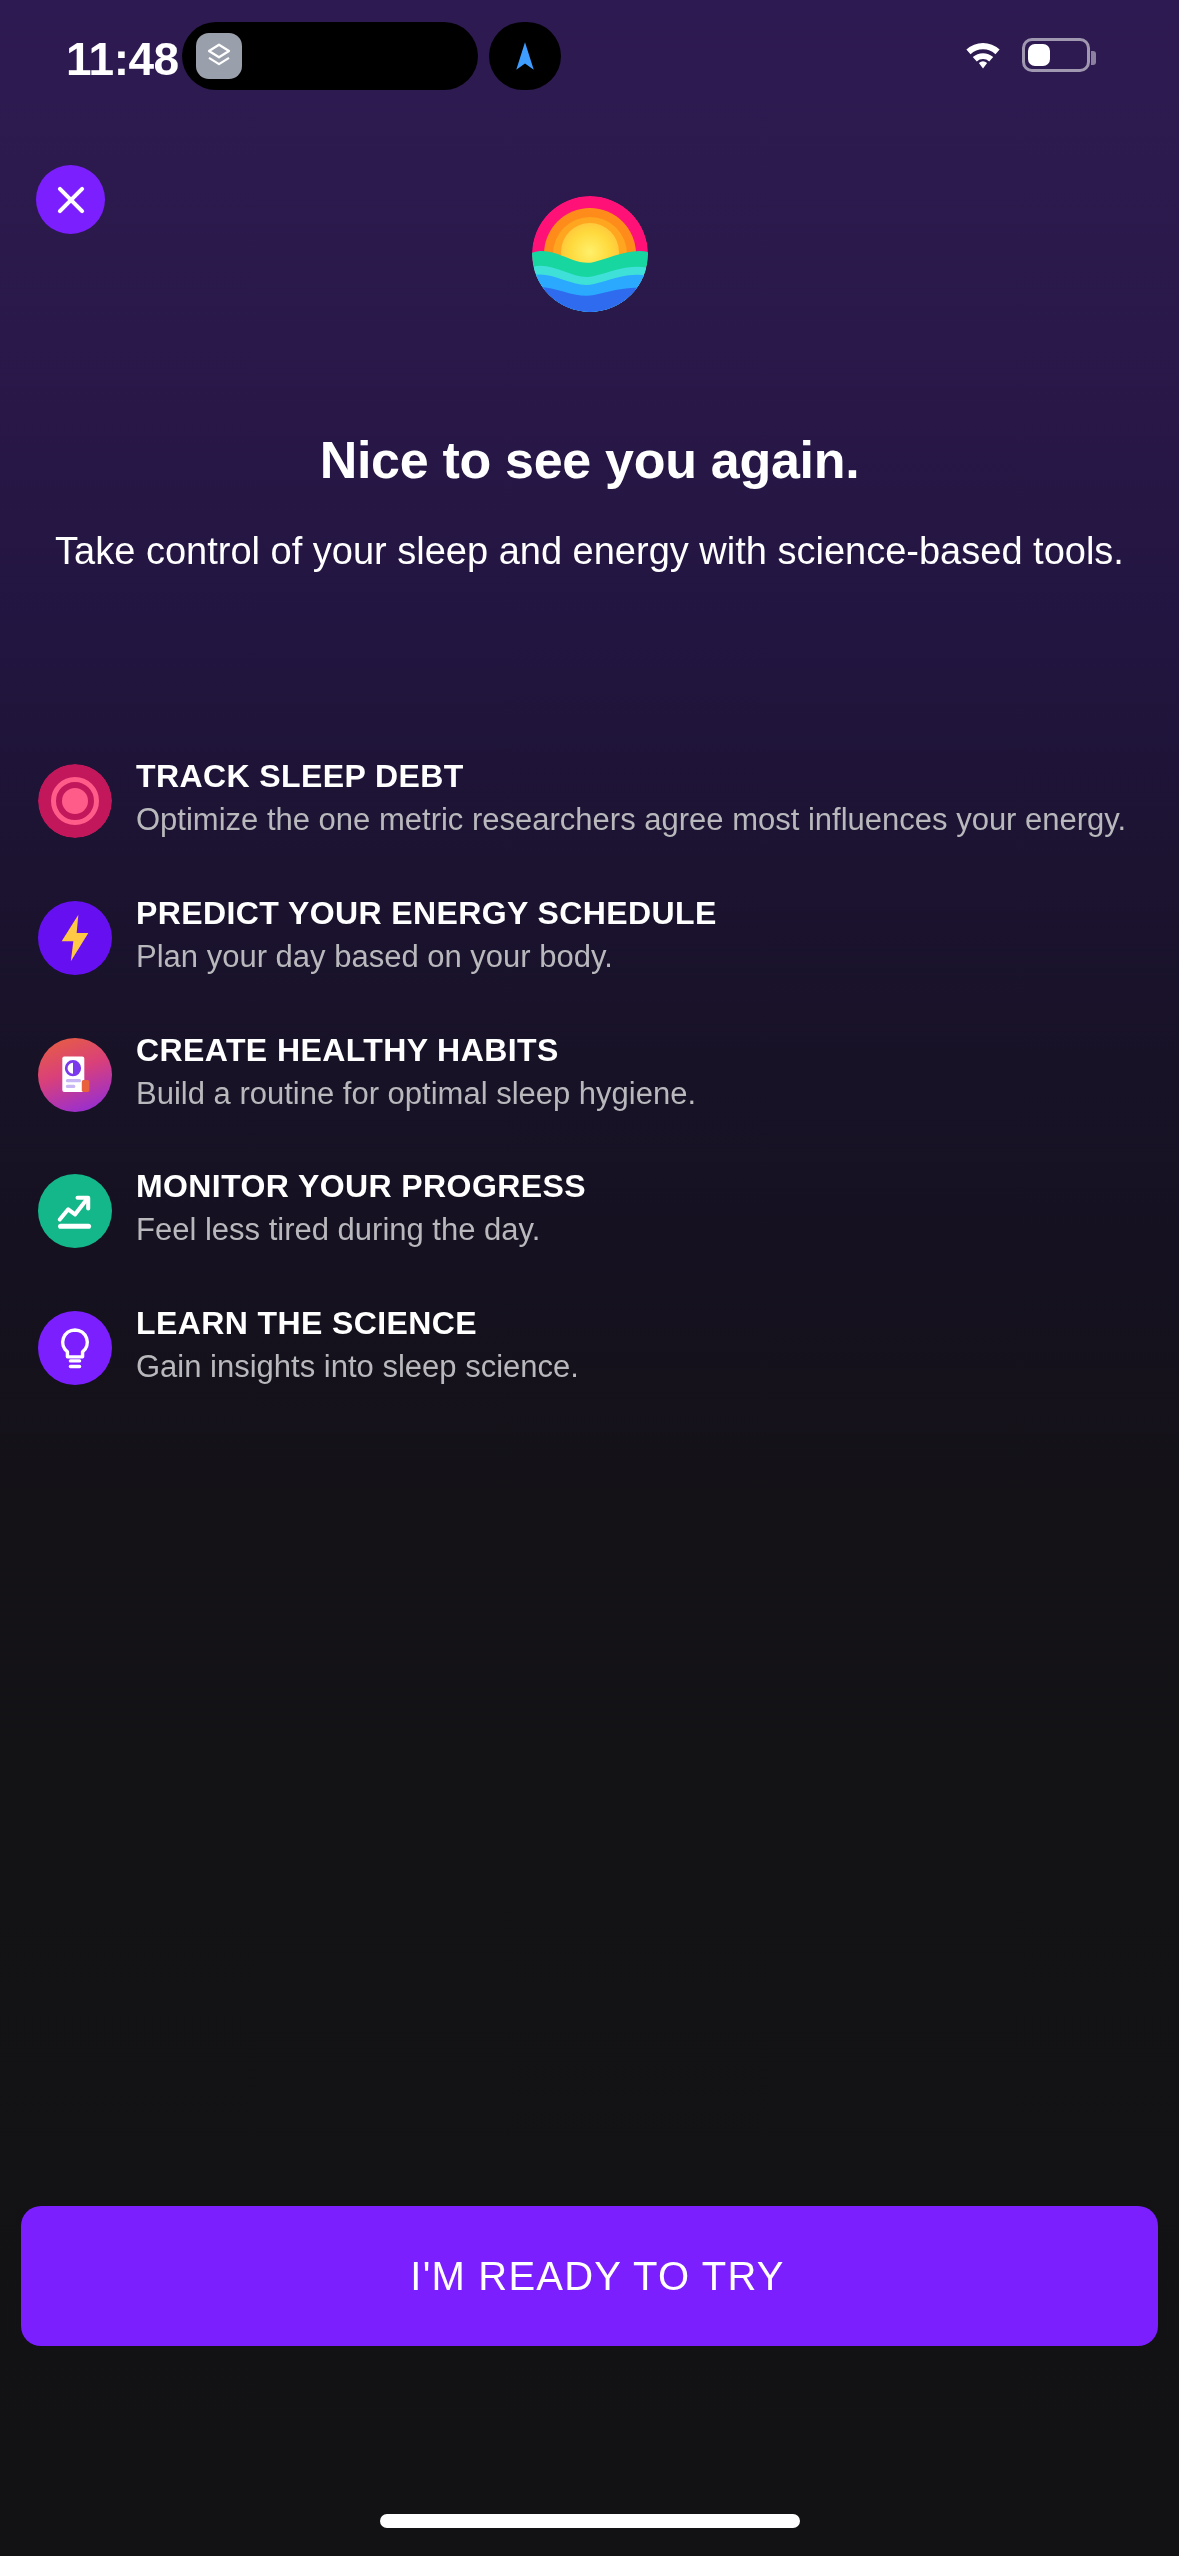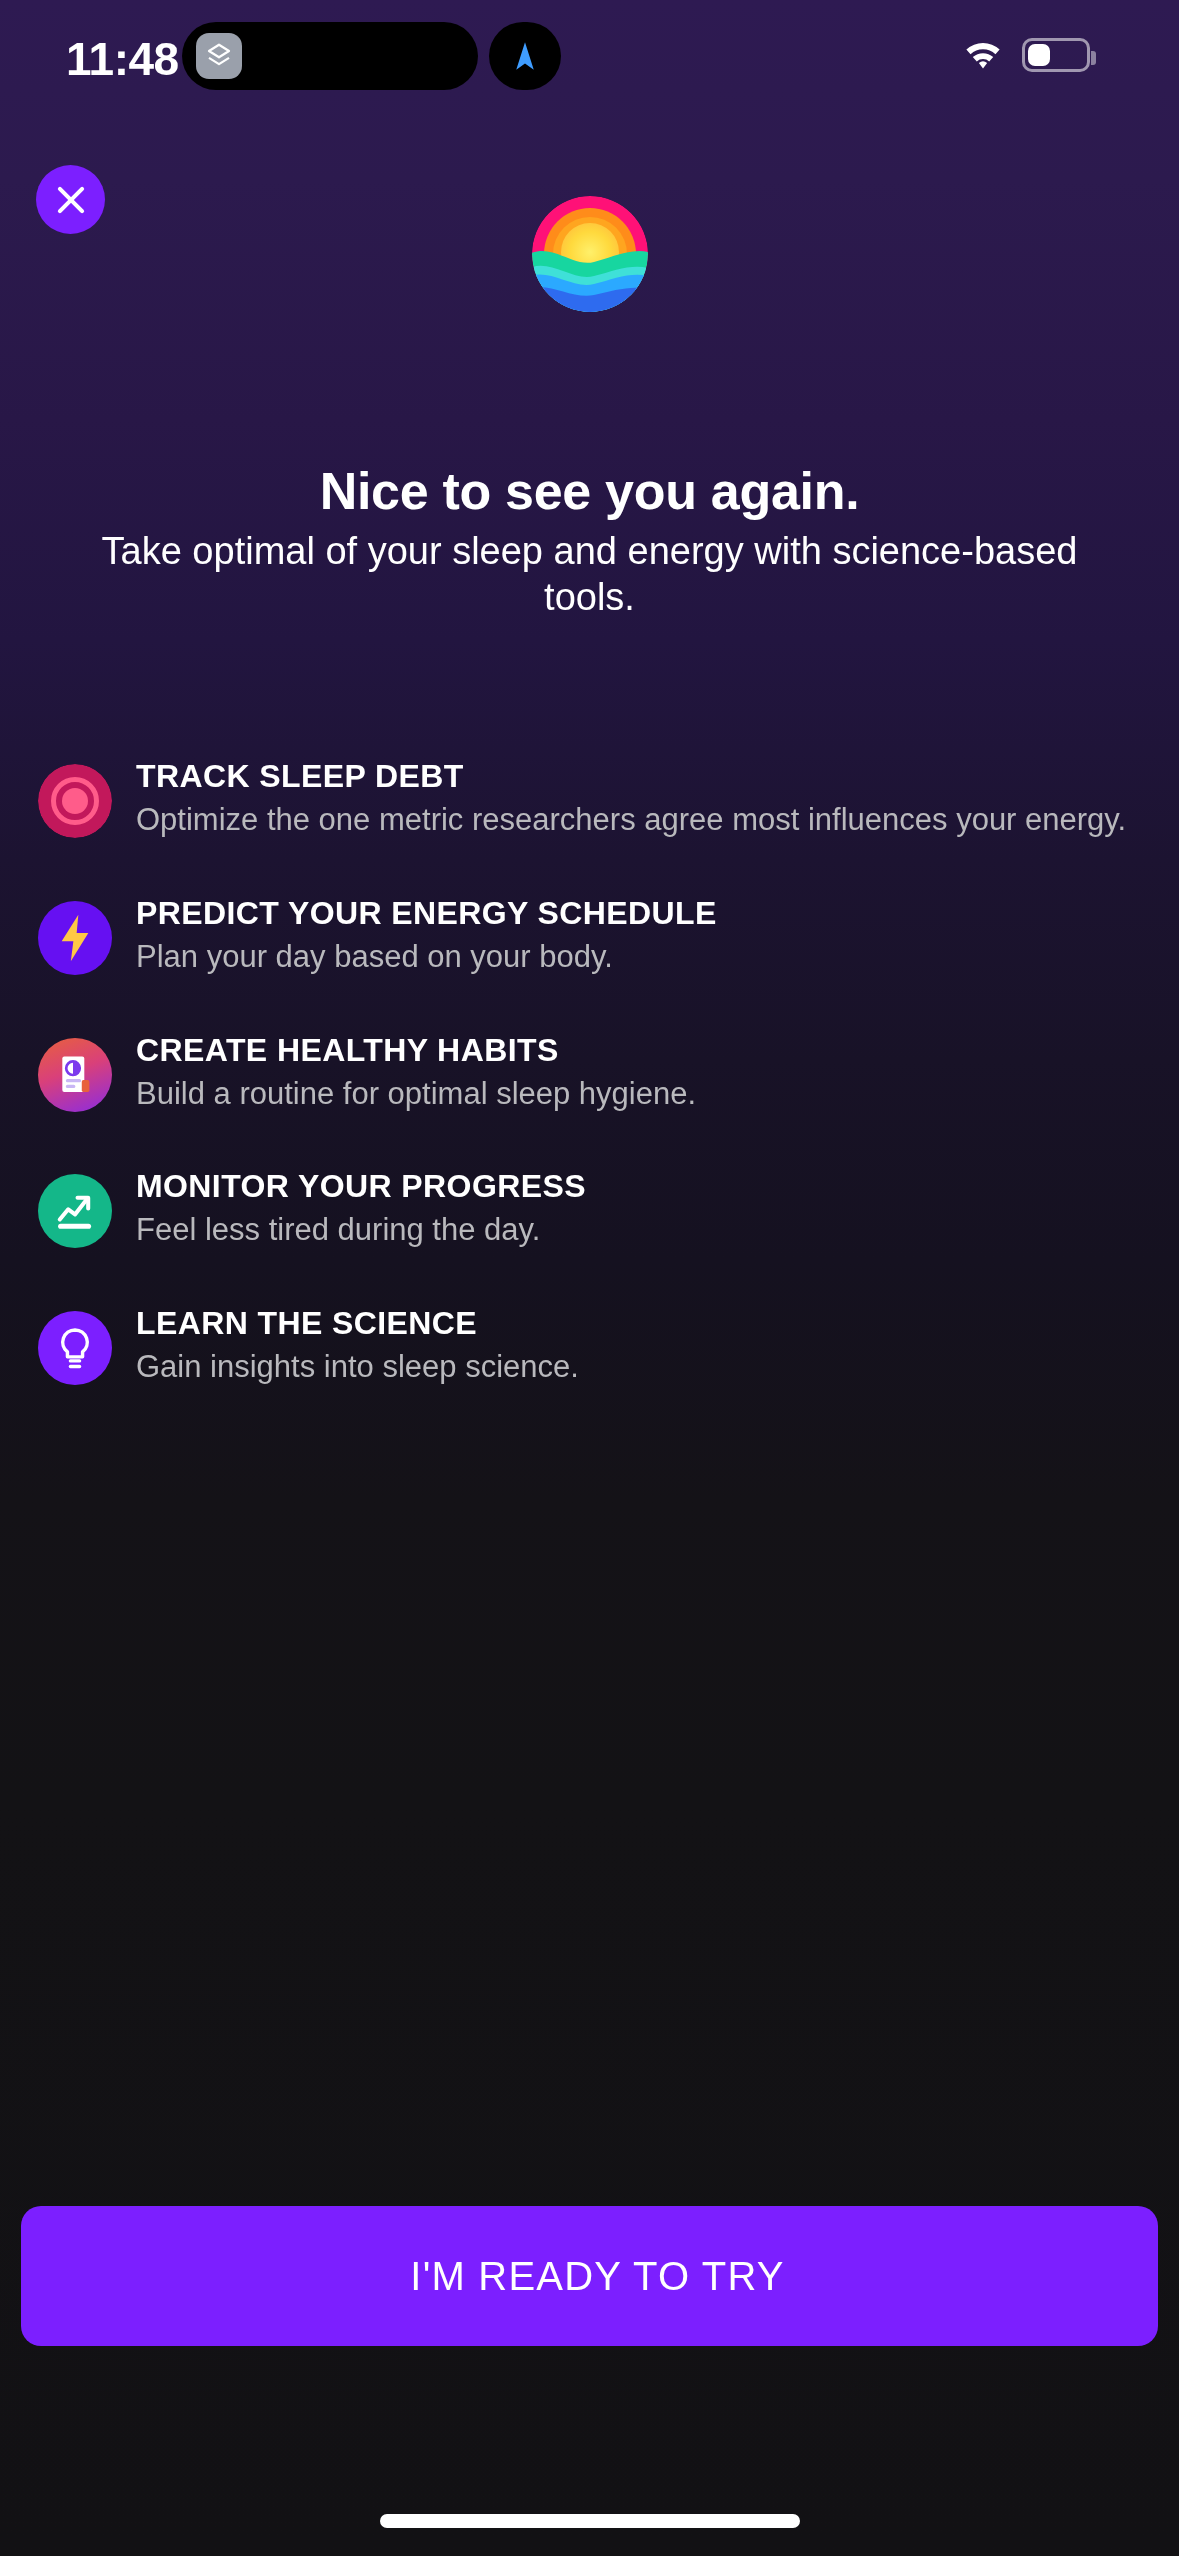--- a/index.html
+++ b/index.html
@@ -87,21 +87,21 @@
     position:absolute; left:0; right:0; top:196px;
     display:flex; justify-content:center;
   }
   #logo {
     width:116px; height:116px; border-radius:50%;
     overflow:hidden; position:relative;
   }
 
   
   #headline {
-    position:absolute; left:0; right:0; top:461px;
+    position:absolute; left:0; right:0; top:430px;
     text-align:center;
     font-size:52px; font-weight:700; color:#ffffff;
     letter-spacing:-0.3px;
   }
   #subtitle {
     position:absolute; left:52px; right:52px; top:528px;
     text-align:center;
     font-size:38px; font-weight:400; color:#ffffff;
     line-height:1.22;
   }
@@ -239,21 +239,21 @@
           <path d="M-6 60 C 18 44, 40 72, 62 66 C 84 60, 104 50, 122 58 L122 122 L-6 122 Z" fill="#17D6A0"></path>
           <path d="M-6 74 C 16 60, 40 86, 62 80 C 84 74, 104 66, 122 74 L122 122 L-6 122 Z" fill="#3FE0D8"></path>
           <path d="M-6 82 C 16 70, 40 94, 62 88 C 84 82, 104 74, 122 82 L122 122 L-6 122 Z" fill="#2BA9FF"></path>
           <path d="M-6 94 C 16 84, 40 104, 62 99 C 84 94, 104 88, 122 95 L122 122 L-6 122 Z" fill="#2E6BEF"></path>
         </g>
       </svg>
     </div>
   </div>
 
   <div id="headline">Nice to see you again.</div>
-  <div id="subtitle">Take optimal of your sleep and energy with science-based tools.</div>
+  <div id="subtitle">Take control of your sleep and energy with science-based tools.</div>
 
   <div id="features">
 
     <div class="feature">
       <div class="feature-icon">
         <div class="ring-outer">
             <div class="ring-mid">
               <div class="ring-inner"></div>
             </div>
           </div>

